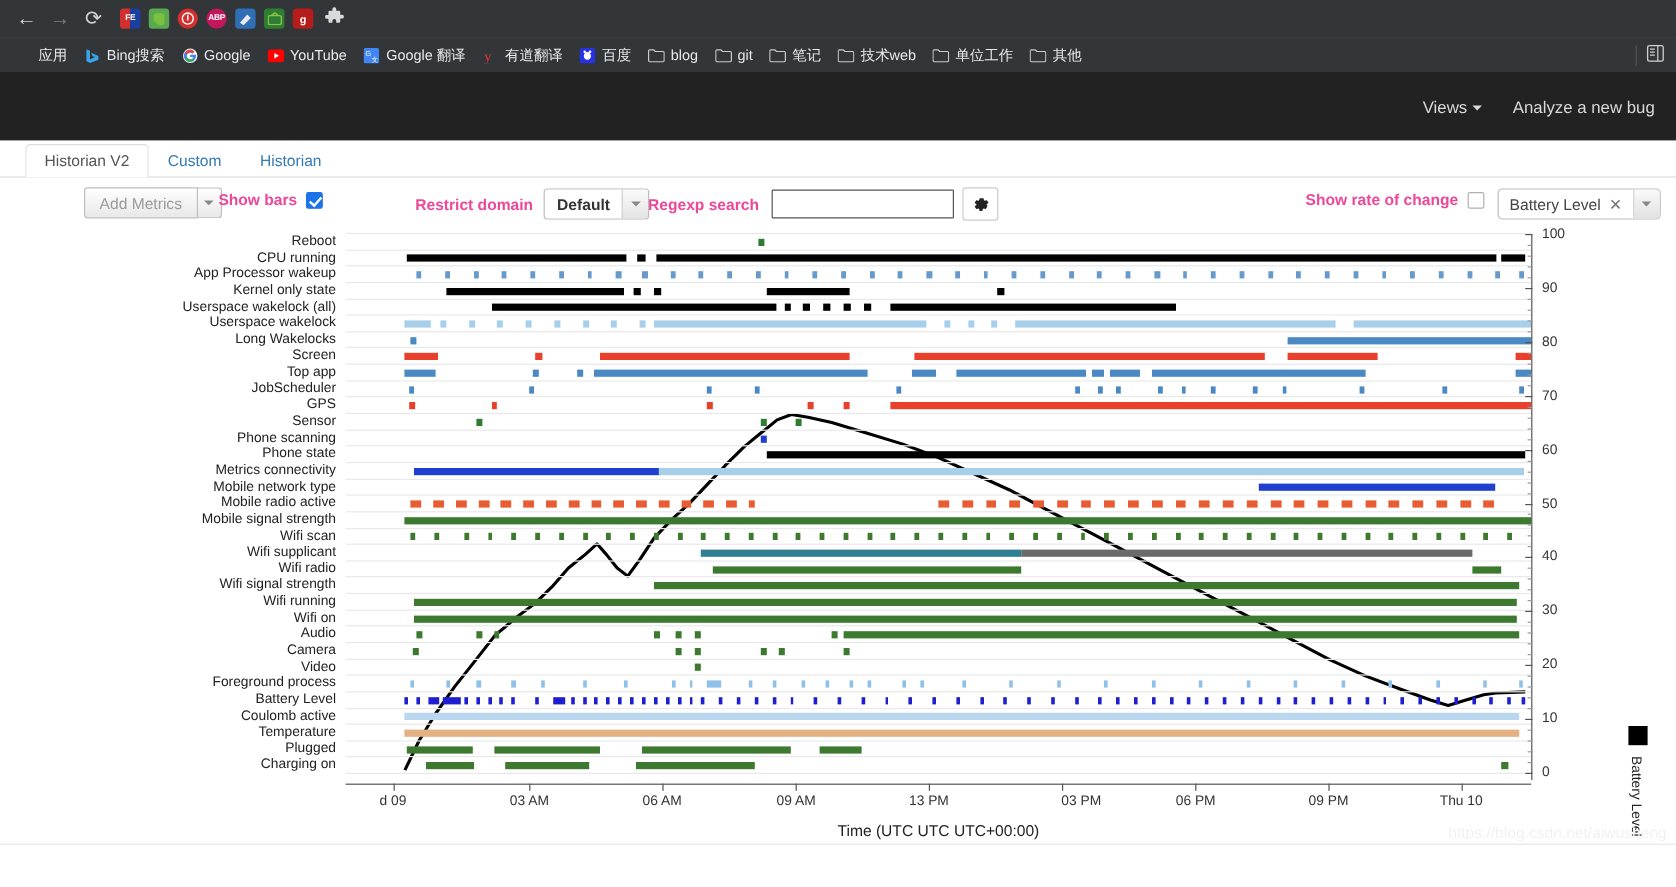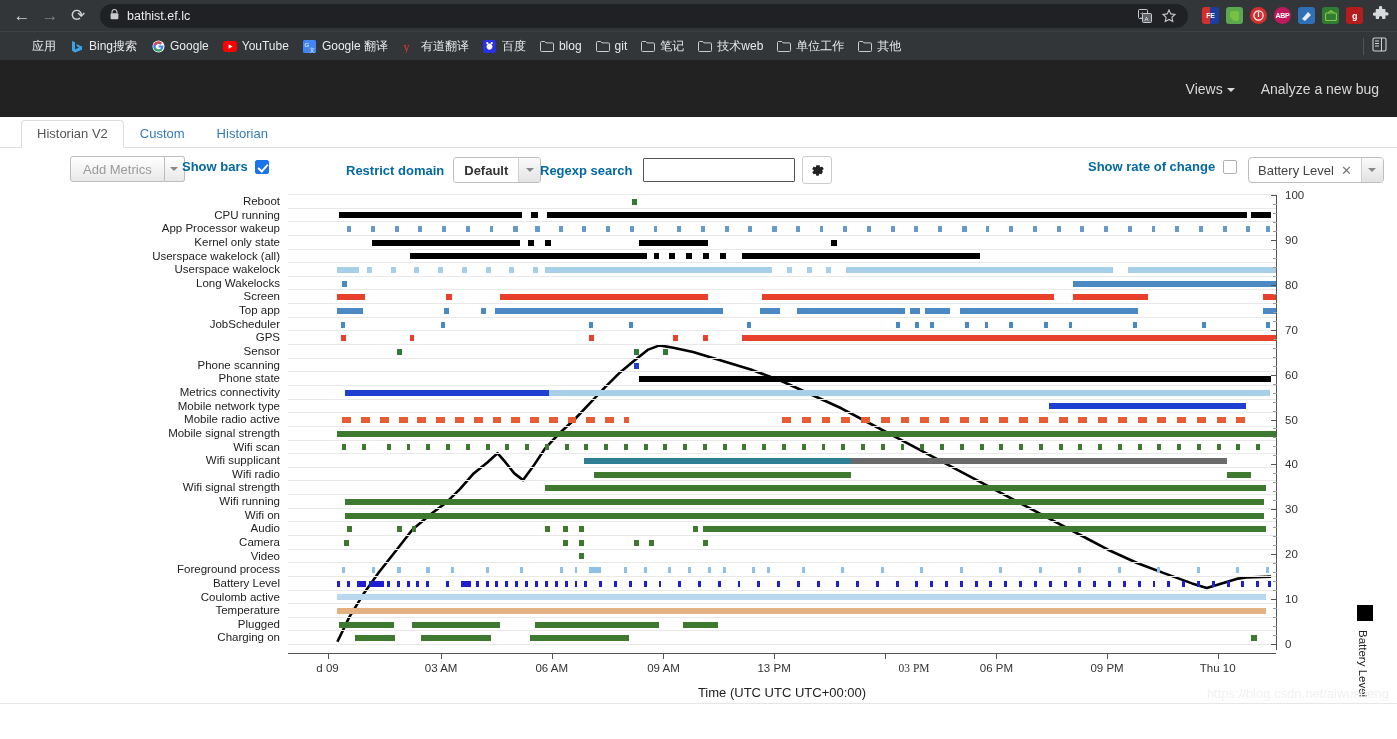--- a/index.html
+++ b/index.html
@@ -86,21 +86,21 @@
   .btn-main {
     background:linear-gradient(#fff,#e8e8e8); border:1px solid #bdbdbd; border-radius:3px 0 0 3px;
     padding:0 12px; display:flex; align-items:center; color:#9b9b9b; font-size:13px;
   }
   .btn-caret {
     background:linear-gradient(#fff,#e8e8e8); border:1px solid #bdbdbd; border-left:none;
     border-radius:0 3px 3px 0; width:20px; display:flex; align-items:center; justify-content:center;
   }
   .caret-tri { border-top:4px solid #888; border-left:4px solid transparent;
                border-right:4px solid transparent; }
-  .lbl-bold { font-weight:bold; font-size:13px; color:#0369a1; }
+  .lbl-bold { font-weight:bold; font-size:13px; color:#ec4899; }
   .cbox {
     width:14px; height:14px; border:1px solid #b0b0b0; border-radius:2px; background:#fff;
     display:inline-block; vertical-align:middle; position:relative;
   }
   .cbox.checked { background:#1a73e8; border-color:#1a73e8; }
   .cbox.checked:after {
     content:""; position:absolute; left:4px; top:1px; width:4px; height:8px;
     border:solid #fff; border-width:0 2px 2px 0; transform:rotate(42deg);
   }
   .sel-box {
@@ -168,43 +168,20 @@
   #bottom-rule { position:absolute; left:0; bottom:6px; width:1397px; height:1px; background:#e6e6e6; }
 </style>
 </head>
 <body>
 
 <div id="browser-chrome">
   <div id="toolbar">
     <div class="nav-btn">←</div>
     <div class="nav-btn disabled">→</div>
     <div class="nav-btn">⟳</div>
-    <div id="omnibox">
-      <span class="lock">
-        <svg width="9" height="11" viewBox="0 0 9 11">
-            <path d="M2 4.5V3a2.5 2.5 0 015 0v1.5" fill="none" stroke="#c6c9cb" stroke-width="1.1"></path>
-            <rect x="0.6" y="4.3" width="7.8" height="6" rx="1" fill="#c6c9cb"></rect>
-          </svg>
-      </span>
-      <span class="url">bathist.ef.lc</span>
-      <span class="spacer"></span>
-      <span class="omni-icon">
-        <svg width="14" height="14" viewBox="0 0 14 14">
-            <rect x="0.5" y="0.5" width="9" height="9" rx="1" fill="none" stroke="#c6c9cb"></rect>
-            <text x="2" y="7.5" font-size="6" fill="#c6c9cb">文</text>
-            <rect x="4.5" y="4.5" width="9" height="9" rx="1" fill="#5f6368" stroke="#c6c9cb"></rect>
-            <text x="6.5" y="12" font-size="6" fill="#e8eaed">A</text>
-          </svg>
-      </span>
-      <span class="omni-icon">
-        <svg width="14" height="14" viewBox="0 0 14 14">
-            <path d="M7 1l1.8 3.9 4.2.5-3.1 2.9.85 4.2L7 10.4 3.25 12.5l.85-4.2L1 5.4l4.2-.5z" fill="none" stroke="#c6c9cb" stroke-width="1.1"></path>
-          </svg>
-      </span>
-    </div>
     <div id="ext-icons">
       <div class="ext" style="background:linear-gradient(90deg,#d32f2f 50%,#1a3fa0 50%)">FE</div>
       <div class="ext" style="background:#5aa84f">
         <svg width="13" height="13" viewBox="0 0 13 13">
             <path d="M4 2h5a2 2 0 012 2v6a2 2 0 01-2 2H6L2 8V4a2 2 0 012-2z" fill="#7ac142"></path>
           </svg>
       </div>
       <div class="ext" style="background:#d32f2f;border-radius:50%">
         <svg width="11" height="11" viewBox="0 0 11 11">
             <circle cx="5.5" cy="5.5" r="4.6" fill="none" stroke="#fff" stroke-width="1.2"></circle>
@@ -922,21 +899,21 @@
       <div class="xlabel" style="left: 39.52px;">d 09</div>
       <div class="xtick" style="left: 153.14px;"></div>
       <div class="xlabel" style="left: 153.14px;">03 AM</div>
       <div class="xtick" style="left: 263.796px;"></div>
       <div class="xlabel" style="left: 263.796px;">06 AM</div>
       <div class="xtick" style="left: 375.44px;"></div>
       <div class="xlabel" style="left: 375.44px;">09 AM</div>
       <div class="xtick" style="left: 486.096px;"></div>
       <div class="xlabel" style="left: 486.096px;">13 PM</div>
       <div class="xtick" style="left: 596.752px;"></div>
-      <div class="xlabel" style="left: 626px; font-family: Liberation Serif, serif;">03 PM</div>
+      <div class="xlabel" style="left: 613px;">03 PM</div>
       <div class="xtick" style="left: 708.396px;"></div>
       <div class="xlabel" style="left: 708.396px;">06 PM</div>
       <div class="xtick" style="left: 819.052px;"></div>
       <div class="xlabel" style="left: 819.052px;">09 PM</div>
       <div class="xtick" style="left: 929.708px;"></div>
       <div class="xlabel" style="left: 929.708px;">Thu 10</div>
     </div>
   <div id="watermark">https://blog.csdn.net/aiwusheng</div>
   <div id="bottom-rule"></div>
 </div>

